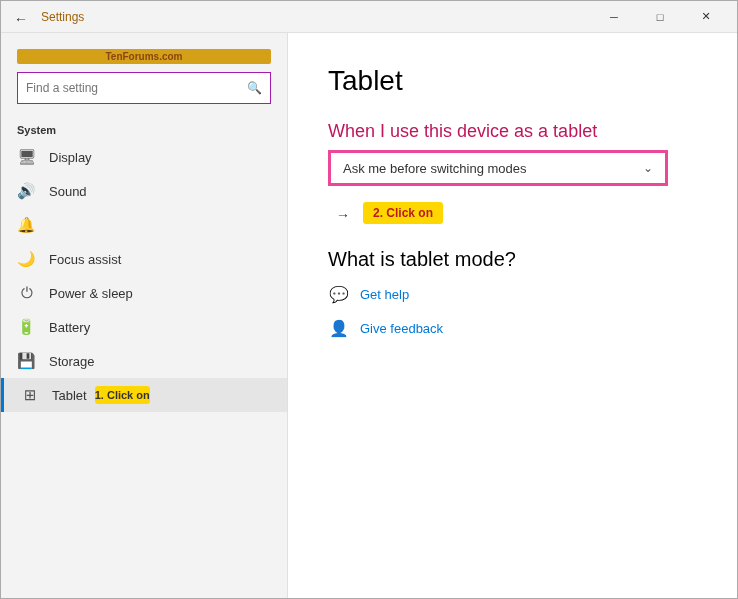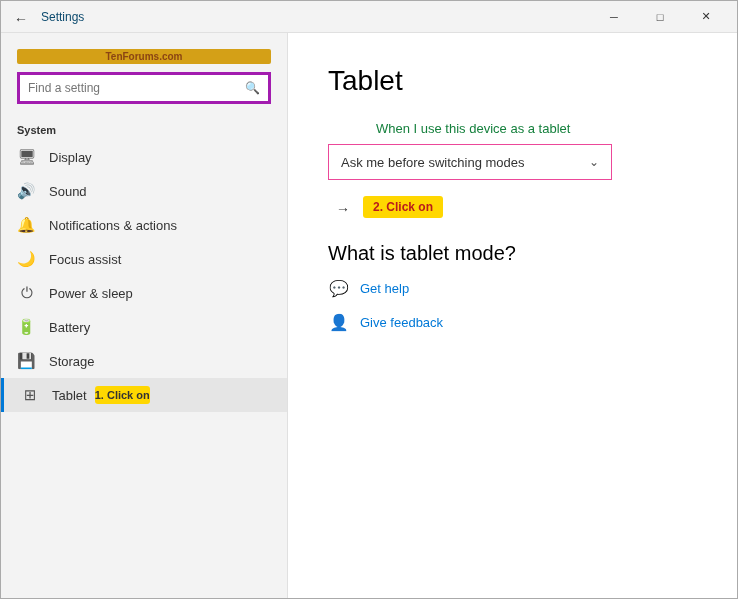--- a/index.html
+++ b/index.html
@@ -32,21 +32,21 @@
       flex-shrink: 0;
     }
     .titlebar-back {
       width: 24px; height: 24px;
       display: flex; align-items: center; justify-content: center;
       cursor: pointer; color: #333; font-size: 14px;
     }
     .titlebar-title {
       margin-left: 8px;
       font-size: 12px;
-      color: #0c4a6e;
+      color: #a16207;
       flex: 1;
     }
     .titlebar-controls {
       display: flex; gap: 0;
     }
     .titlebar-btn {
       width: 46px; height: 32px;
       display: flex; align-items: center; justify-content: center;
       cursor: pointer; font-size: 11px; color: #333;
     }
@@ -78,21 +78,21 @@
       font-weight: bold;
       text-align: center;
       padding: 2px 4px;
       margin-bottom: 8px;
       border-radius: 2px;
     }
     .search-box {
       display: flex;
       align-items: center;
       background: #fff;
-      border: 3px solid #a21caf;
+      border: 1px solid #a21caf;
       height: 32px;
       padding: 0 8px;
     }
     .search-box input {
       border: none; outline: none; flex: 1;
       font-size: 12px; background: transparent; color: #555;
     }
     .search-icon-btn {
       color: #555; font-size: 12px;
     }
@@ -141,33 +141,32 @@
       overflow-y: auto;
       background: #fff;
     }
     .content-title {
       font-size: 28px;
       font-weight: 300;
       color: #000;
       margin-bottom: 24px;
     }
     .content-label {
-      font-size: 13px;
-      color: #15803d;
+      font-size: 18px;
+      color: #be185d;
       margin-bottom: 8px;
-      margin-left: 48px;
     }
     .dropdown-wrapper {
       position: relative;
       margin-bottom: 16px;
     }
     .dropdown {
-      width: 284px;
+      width: 340px;
       height: 36px;
-      border: 1px solid #ec4899;
+      border: 3px solid #ec4899;
       background: #fff;
       display: flex;
       align-items: center;
       padding: 0 12px;
       font-size: 13px;
       color: #333;
       cursor: pointer;
     }
     .dropdown-arrow {
       margin-left: auto;
@@ -258,21 +257,20 @@
       <div class="nav-item">
         <span class="icon">🖥</span>
         <span>Display</span>
       </div>
       <div class="nav-item">
         <span class="icon">🔊</span>
         <span>Sound</span>
       </div>
       <div class="nav-item">
         <span class="icon">🔔</span>
-        <span>Notifications &amp; actions</span>
       </div>
       <div class="nav-item">
         <span class="icon">🌙</span>
         <span>Focus assist</span>
       </div>
       <div class="nav-item">
         <span class="icon">⏻</span>
         <span>Power &amp; sleep</span>
       </div>
       <div class="nav-item">

